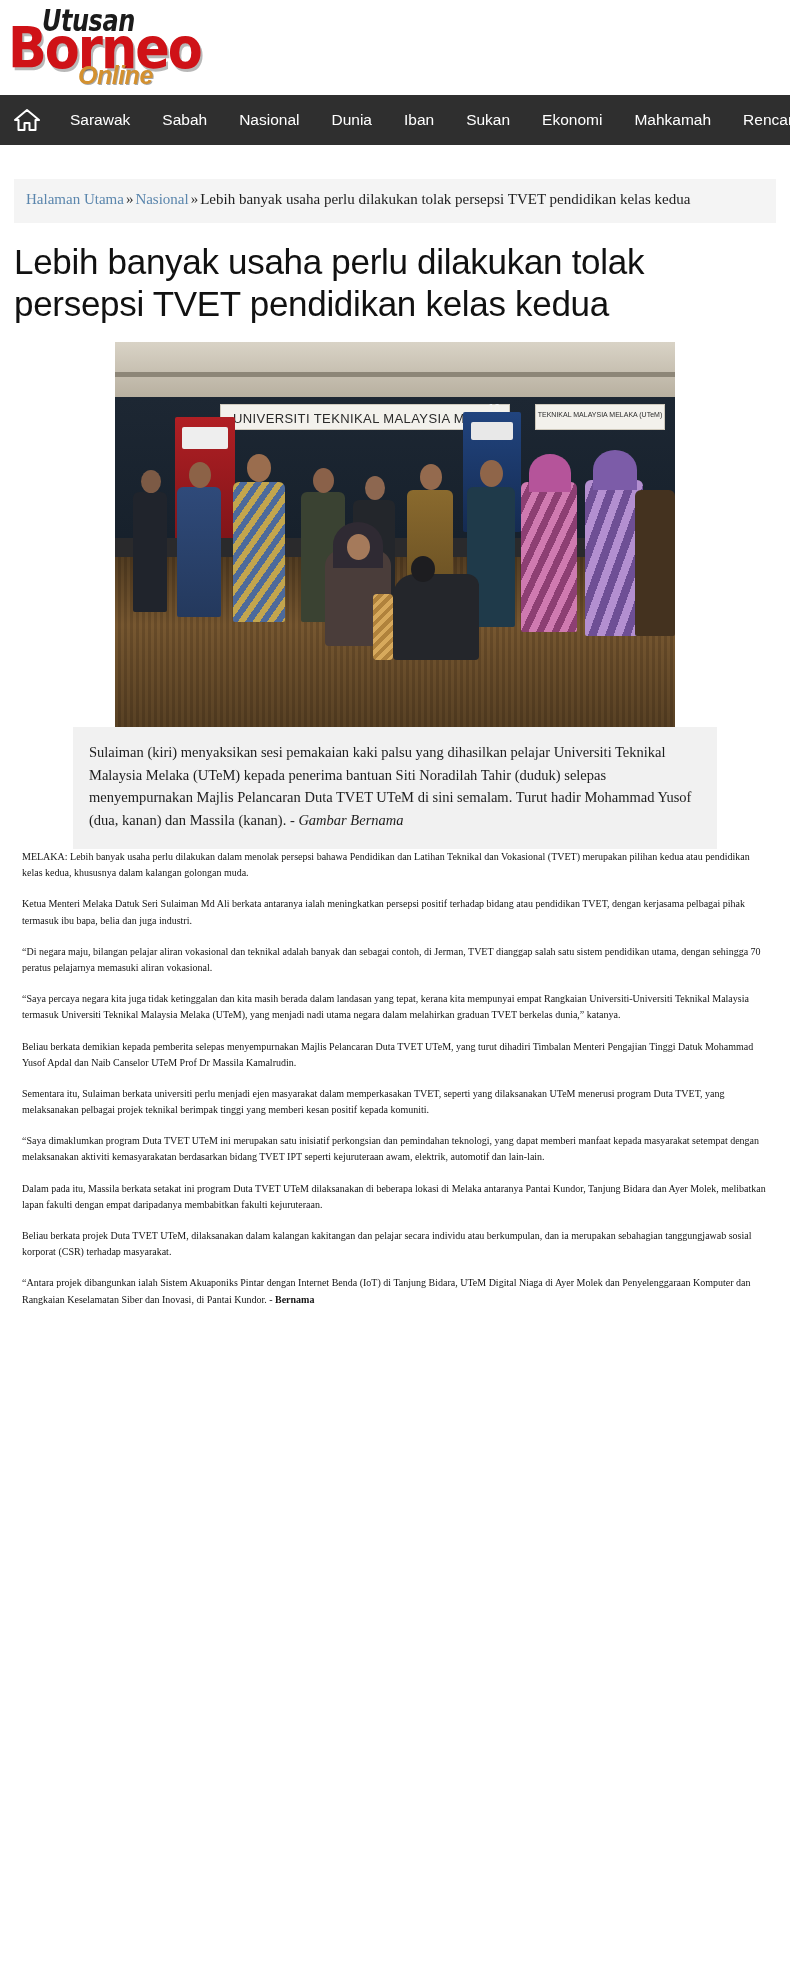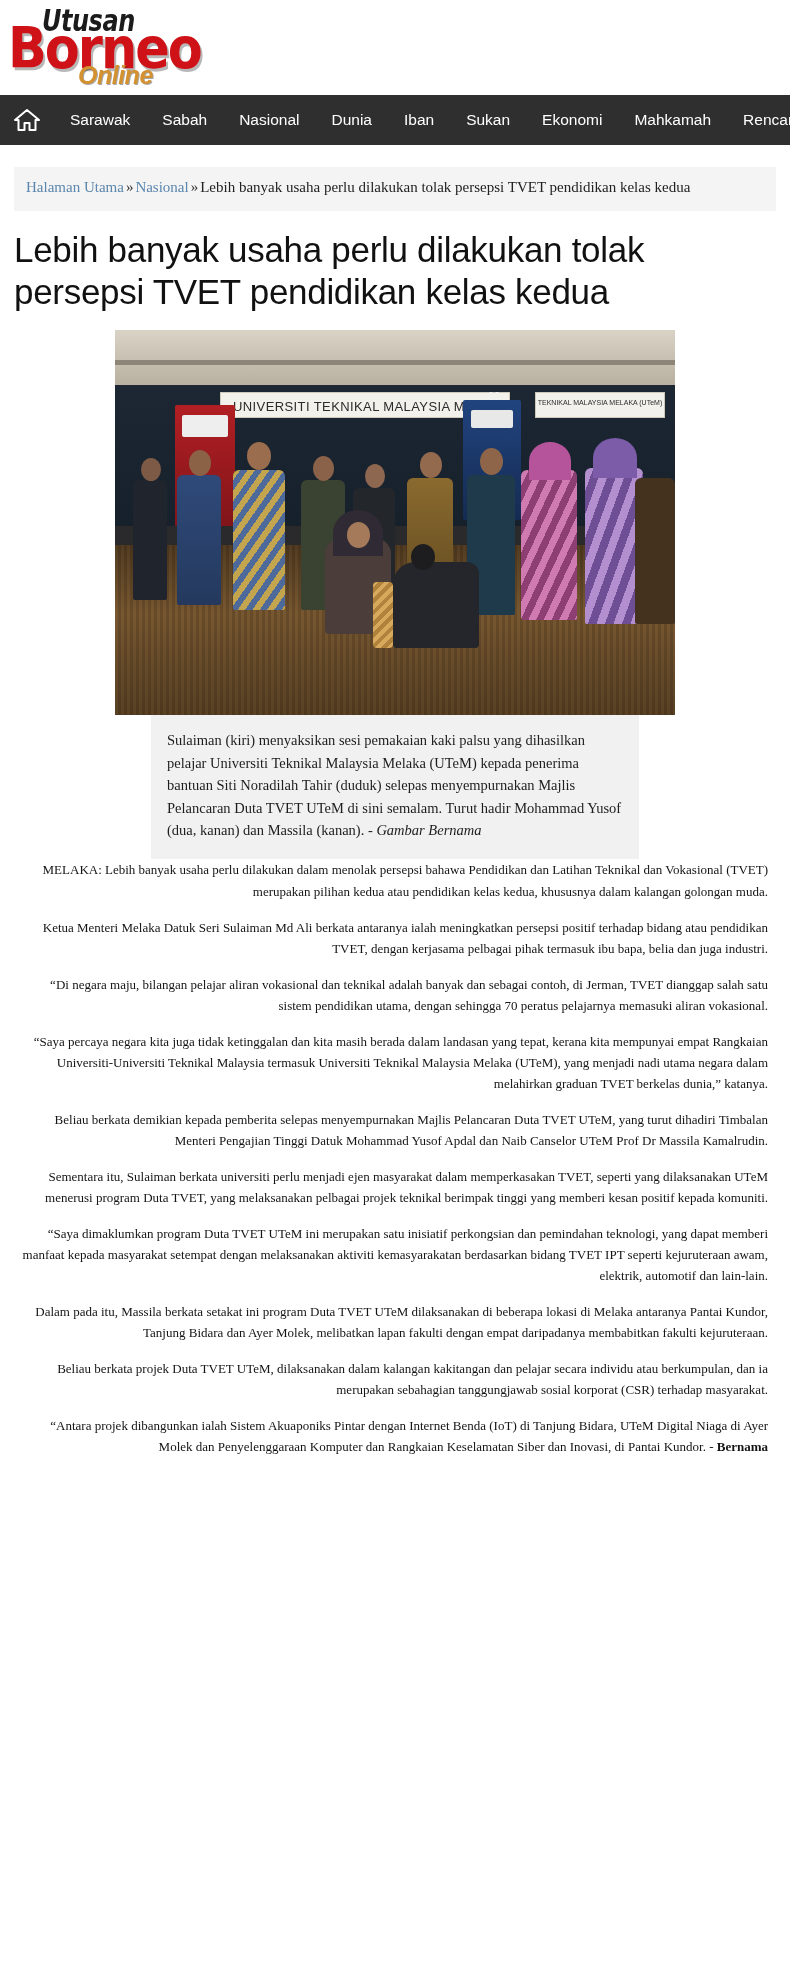--- a/index.html
+++ b/index.html
@@ -71,21 +71,21 @@
     display: flex; align-items: center;
     padding: 16px 16px;
     color: #ffffff;
     font-family: "Liberation Sans", sans-serif;
     font-size: 15.5px;
     white-space: nowrap;
     cursor: pointer;
   }
 
   
-  .breadcrumb-band { background:#ffffff; padding: 22px 14px 0 14px; }
+  .breadcrumb-band { background:#ffffff; padding: 34px 14px 0 14px; }
   .breadcrumb {
     background: #f4f4f4;
     padding: 10px 12px 12px 12px;
     font-size: 15px;
     line-height: 1.45;
     color: #222;
   }
   .breadcrumb a { color: #5b86ad; text-decoration: none; }
   .bc-sep { color: #333; padding: 0 2px; }
 
@@ -148,40 +148,40 @@
     background:linear-gradient(#b11f24,#7d1418); border-radius:2px; }
   .ph-rollup-l:after{content:"";position:absolute;left:7px;top:10px;width:46px;height:22px;background:#eee;border-radius:2px;}
   .ph-rollup-r { position:absolute; left:348px; top:70px; width:58px; height:120px;
     background:linear-gradient(#21447e,#152b52); border-radius:2px; }
   .ph-rollup-r:after{content:"";position:absolute;left:8px;top:10px;width:42px;height:18px;background:#e8e8e8;border-radius:2px;}
   .fig-p{position:absolute;border-radius:6px 6px 2px 2px;}
   .fig-head{position:absolute;border-radius:50%;}
   .ph-cap{position:absolute;border-radius:50% 50% 0 0;}
 
   figcaption {
-    width: 488px;
+    width: 644px;
     margin: 0 auto;
     background: #f1f1f1;
     padding: 14px 16px 18px 16px;
     font-size: 14.5px;
     line-height: 1.55;
     color: #1d1d1d;
     font-family: "Liberation Serif", serif;
   }
   figcaption em { font-style: italic; }
 
   
   .body-copy { padding: 0 8px 22px 8px; }
   .body-copy p {
     font-family: "Liberation Serif", serif;
-    font-size: 13px;
+    font-size: 10px;
     line-height: 1.62;
     color: #141414;
     margin: 0 0 15px 0;
-    text-align: right;
+    text-align: left;
   }
   .body-copy p:last-child { margin-bottom: 0; }
   .body-copy b { font-weight: 700; }
 </style>
 </head>
 <body>
 
 <div class="page">
 
   <header class="masthead">

